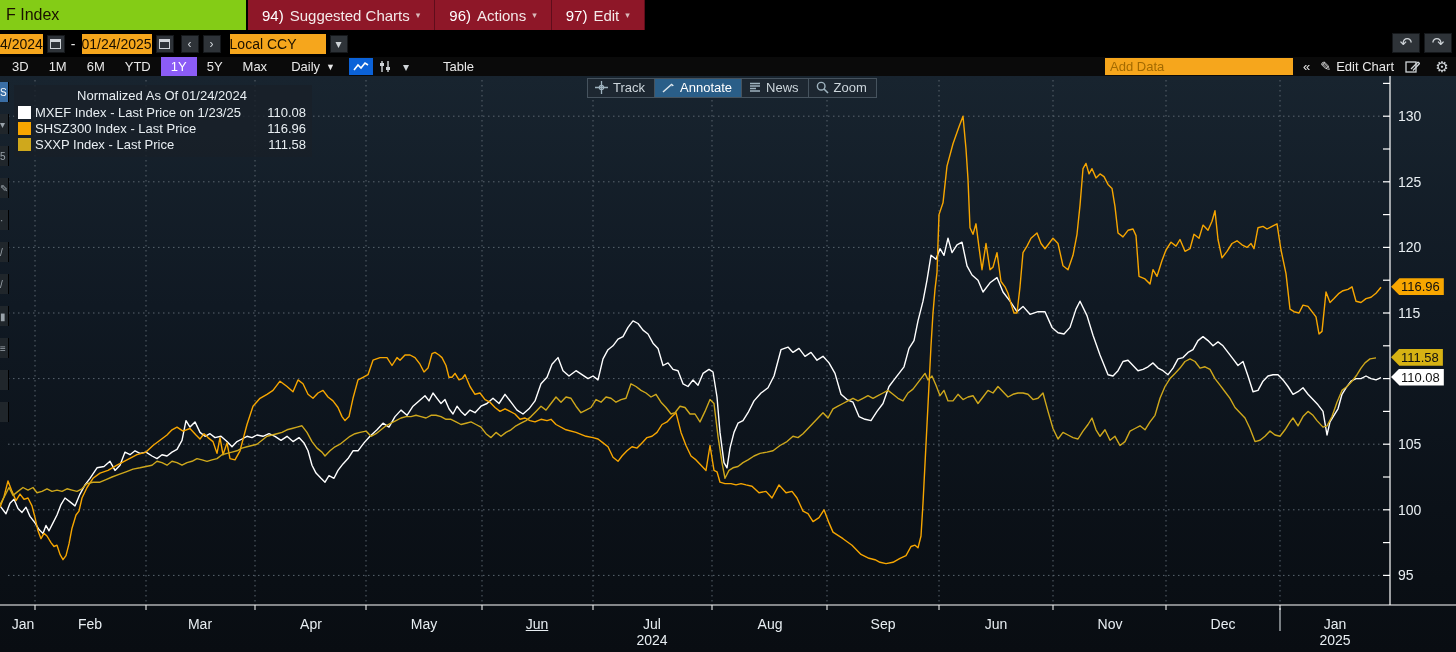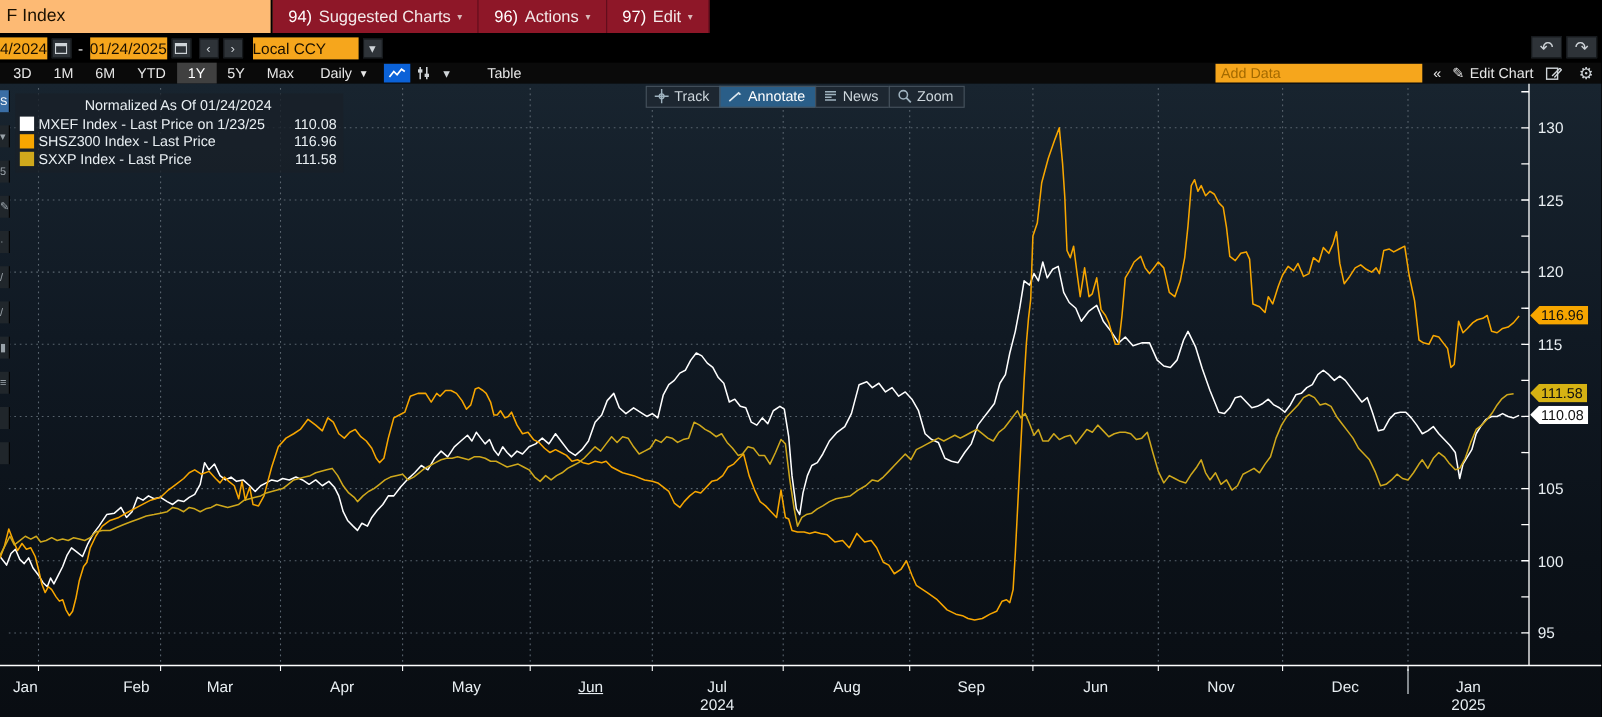--- a/index.html
+++ b/index.html
@@ -1,21 +1,21 @@
 <!DOCTYPE html>
 <html><head>
 <meta charset="utf-8">
 <style>
   * { margin:0; padding:0; box-sizing:border-box; }
   html,body { width:1456px; height:652px; background:#000; overflow:hidden;
     font-family:"Liberation Sans", sans-serif; }
 
   
   .titlebar { position:relative; height:30px; background:#000; display:flex; align-items:stretch; }
-  .sec-field { width:248px; background:#fdba74; color:#1a1000; font-size:16px;
+  .sec-field { width:248px; background:#84cc16; color:#1a1000; font-size:16px;
     display:flex; align-items:center; padding-left:6px; border-right:2px solid #000; }
   .menu-group { display:flex; background:#8e1728; }
   .menu-item { display:flex; align-items:center; gap:6px; padding:0 14px; color:#f3e9e9;
     font-size:15px; border-right:1px solid #5f0d1b; cursor:default; }
   .menu-item .num { color:#fff; }
   .caret { color:#d8b9b9; font-size:9px; }
   .title-right { position:absolute; right:0; top:0; height:30px; width:292px; background:#8e1728;
     display:flex; align-items:center; gap:8px; padding:0 10px 0 12px; color:#fff; font-size:15px; }
 
   
@@ -24,21 +24,21 @@
   .mini-btn { width:18px; height:18px; background:#2e3338; color:#cfd4d8; display:flex;
     align-items:center; justify-content:center; font-size:12px; border:1px solid #15181b; }
   .cal-glyph { width:11px; height:10px; border:1px solid #cfd4d8; border-top:3px solid #cfd4d8; }
   .dash { color:#e6e6e6; font-size:14px; padding:0 2px; }
   .undo-redo { position:absolute; right:4px; top:3px; display:flex; gap:4px; }
   .undo-redo .mini-btn { width:28px; height:20px; font-size:15px; }
 
   
   .toolbar { height:19px; background:#0a0a0a; display:flex; align-items:center; gap:0; padding:0 2px; position:relative; }
   .range-tab { color:#e8e8e8; font-size:13px; padding:0 10px; height:19px; display:flex; align-items:center; }
-  .range-tab.active { background:#404040; color:#fff; }
+  .range-tab.active { background:#8b5cf6; color:#fff; }
   .tb-sep { width:6px; }
   .dropdown { color:#e8e8e8; font-size:13px; padding:0 8px; display:flex; align-items:center; gap:6px; }
   .icon-btn { height:17px; min-width:24px; display:flex; align-items:center; justify-content:center;
     color:#cfd4d8; font-size:12px; }
   .icon-btn.active { background:#0b62d8; }
   .toolbar-right { position:absolute; right:2px; top:0; height:19px; display:flex; align-items:center; gap:6px; }
   .add-data { width:188px; height:17px; background:#f6a61c; color:#a36a00; font-size:13px;
     display:flex; align-items:center; padding-left:5px; }
   .tb-txt { color:#e8e8e8; font-size:13px; display:flex; align-items:center; gap:5px; }
 
@@ -304,21 +304,21 @@
   <div id="axis-labels">
       <div class="ylab" style="top: 499.4px;">95</div>
       <div class="ylab" style="top: 433.8px;">100</div>
       <div class="ylab" style="top: 368.2px;">105</div>
       <div class="ylab" style="top: 302.6px;">110</div>
       <div class="ylab" style="top: 237px;">115</div>
       <div class="ylab" style="top: 171.4px;">120</div>
       <div class="ylab" style="top: 105.8px;">125</div>
       <div class="ylab" style="top: 40.2px;">130</div>
       <div class="xlab" style="left: 23px;">Jan</div>
-      <div class="xlab" style="left: 90px; margin-left: 34px;">Feb</div>
+      <div class="xlab" style="left: 90px;">Feb</div>
       <div class="xlab" style="left: 200px;">Mar</div>
       <div class="xlab" style="left: 311px;">Apr</div>
       <div class="xlab" style="left: 424px;">May</div>
       <div class="xlab" style="left: 537px; text-decoration: underline;">Jun</div>
       <div class="xlab" style="left: 652px;">Jul</div>
       <div class="yearlab" style="left: 652px;">2024</div>
       <div class="xlab" style="left: 770px;">Aug</div>
       <div class="xlab" style="left: 883px;">Sep</div>
       <div class="xlab" style="left: 996px;">Jun</div>
       <div class="xlab" style="left: 1110px;">Nov</div>

